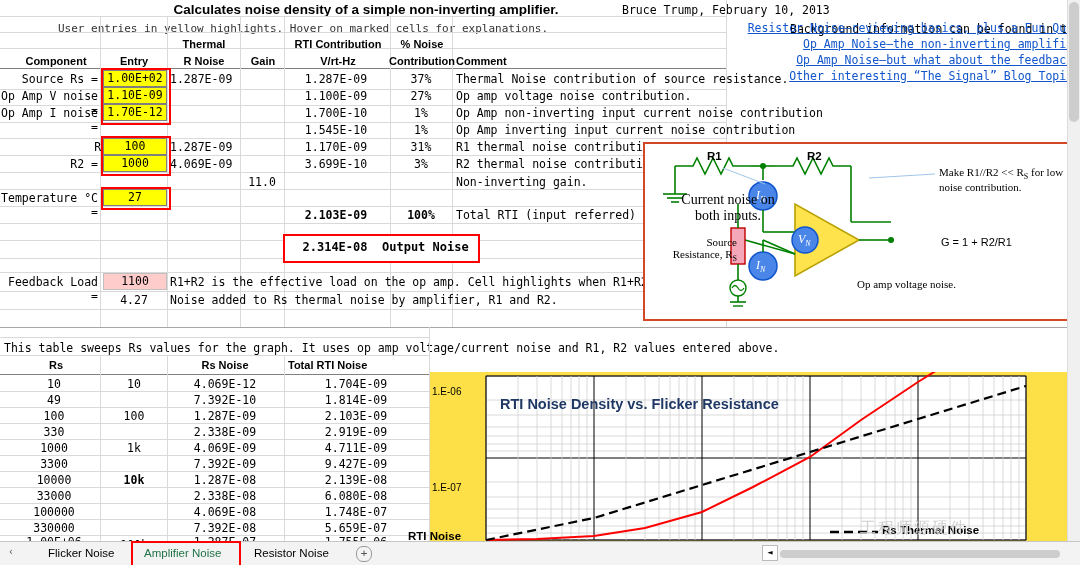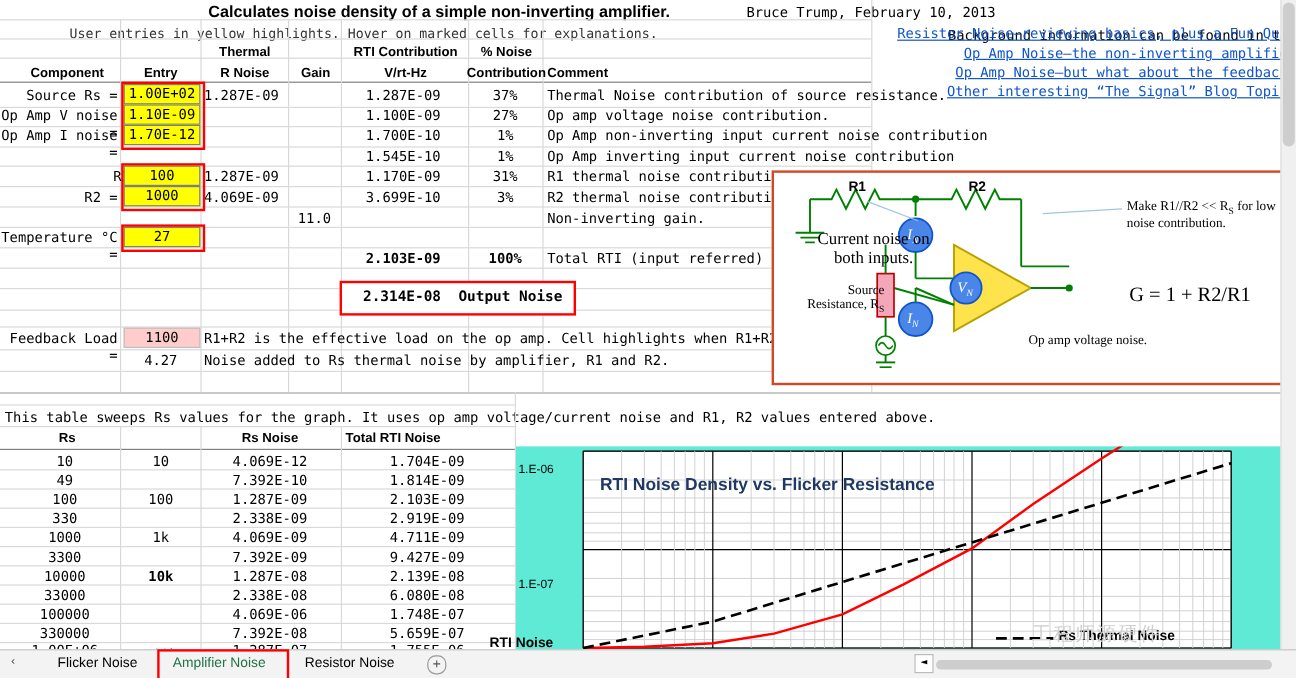--- a/index.html
+++ b/index.html
@@ -58,21 +58,21 @@
     position:absolute;left:643px;top:142px;width:437px;height:175px;
     border:2px solid #d24726;background:#ffffff;
   }
 
   
   .lowernote{position:absolute;left:4px;top:341px;font-size:11.5px;}
 
   
   .chartbox{
     position:absolute;left:430px;top:372px;width:650px;height:175px;
-    background:#5eead4;
+    background:#fde047;
   }
   .charttitle{
     position:absolute;left:500px;top:396px;font-family:"Liberation Sans",sans-serif;
     font-weight:bold;font-size:14.5px;color:#1f3864;
   }
 
   
   .tabbar{
     position:absolute;left:0;top:541px;width:1080px;height:24px;
     background:#f3f3f3;border-top:1px solid #c6c6c6;
@@ -264,21 +264,21 @@
     <div style="position:absolute;left:62px;top:6px;font-family:'Liberation Sans',sans-serif;font-weight:bold;font-size:11.5px;">R1</div>
     <div style="position:absolute;left:162px;top:6px;font-family:'Liberation Sans',sans-serif;font-weight:bold;font-size:11.5px;">R2</div>
 
     <div style="position:absolute;left:111px;top:44px;color:#fff;font-family:'Liberation Serif',serif;font-style:italic;font-size:12px;"><span>I</span><sub style="font-size:8px;">N</sub></div>
     <div style="position:absolute;left:111px;top:114px;color:#fff;font-family:'Liberation Serif',serif;font-style:italic;font-size:12px;"><span>I</span><sub style="font-size:8px;">N</sub></div>
     <div style="position:absolute;left:153px;top:88px;color:#fff;font-family:'Liberation Serif',serif;font-style:italic;font-size:12px;"><span>V</span><sub style="font-size:8px;">N</sub></div>
 
     <div style="position:absolute;left:28px;top:48px;width:110px;font-family:'Liberation Serif',serif;font-size:14px;text-align:center;">Current noise on both inputs.</div>
     <div style="position:absolute;left:18px;top:92px;width:74px;text-align:right;font-family:'Liberation Serif',serif;font-size:11px;"><span>Source Resistance, R</span><sub style="font-size:8px;">S</sub></div>
     <div style="position:absolute;left:294px;top:22px;width:130px;font-family:'Liberation Serif',serif;font-size:11px;"><span>Make R1//R2 &lt;&lt; R</span><sub style="font-size:8px;">S</sub> <span>for low noise contribution.</span></div>
-    <div style="position:absolute;left:296px;top:92px;font-family:Liberation Serif, serif;font-size:17px;">G = 1 + R2/R1</div>
+    <div style="position:absolute;left:296px;top:92px;font-family:Liberation Sans, sans-serif;font-size:11px;">G = 1 + R2/R1</div>
     <div style="position:absolute;left:212px;top:134px;font-family:'Liberation Serif',serif;font-size:11px;">Op amp voltage noise.</div>
   </div>
 
   <div class="lowernote">This table sweeps Rs values for the graph.  It uses op amp voltage/current noise and R1, R2 values entered above.</div>
 
   <div class="hline" style="left:0;top:337px;width:430px;"></div>
   <div class="hline" style="left:0;top:355px;width:430px;"></div>
   <div class="hline" style="left:0;top:374px;width:430px;background:#808080;"></div>
   <div class="hline" style="left:0;top:391px;width:430px;"></div>
   <div class="hline" style="left:0;top:407px;width:430px;"></div>
@@ -334,21 +334,21 @@
   <div class="val" style="left:170px;top:473px;width:110px;">1.287E-08</div>
   <div class="val" style="left:288px;top:473px;width:136px;">2.139E-08</div>
 
   <div class="val" style="left:10px;top:489px;width:88px;">33000</div>
   <div class="val" style="left:104px;top:489px;width:60px;"></div>
   <div class="val" style="left:170px;top:489px;width:110px;">2.338E-08</div>
   <div class="val" style="left:288px;top:489px;width:136px;">6.080E-08</div>
 
   <div class="val" style="left:10px;top:505px;width:88px;">100000</div>
   <div class="val" style="left:104px;top:503px;width:60px;margin-top:35px;">100k</div>
-  <div class="val" style="left:170px;top:505px;width:110px;">4.069E-06</div>
+  <div class="val" style="left:170px;top:505px;width:110px;">4.069E-08</div>
   <div class="val" style="left:288px;top:505px;width:136px;">1.748E-07</div>
 
   <div class="val" style="left:10px;top:521px;width:88px;">330000</div>
   <div class="val" style="left:104px;top:521px;width:60px;"></div>
   <div class="val" style="left:170px;top:521px;width:110px;">7.392E-08</div>
   <div class="val" style="left:288px;top:521px;width:136px;">5.659E-07</div>
 
   <div class="val" style="left:10px;top:535px;width:88px;">1.00E+06</div>
   <div class="val" style="left:170px;top:535px;width:110px;">1.287E-07</div>
   <div class="val" style="left:288px;top:535px;width:136px;">1.755E-06</div>

